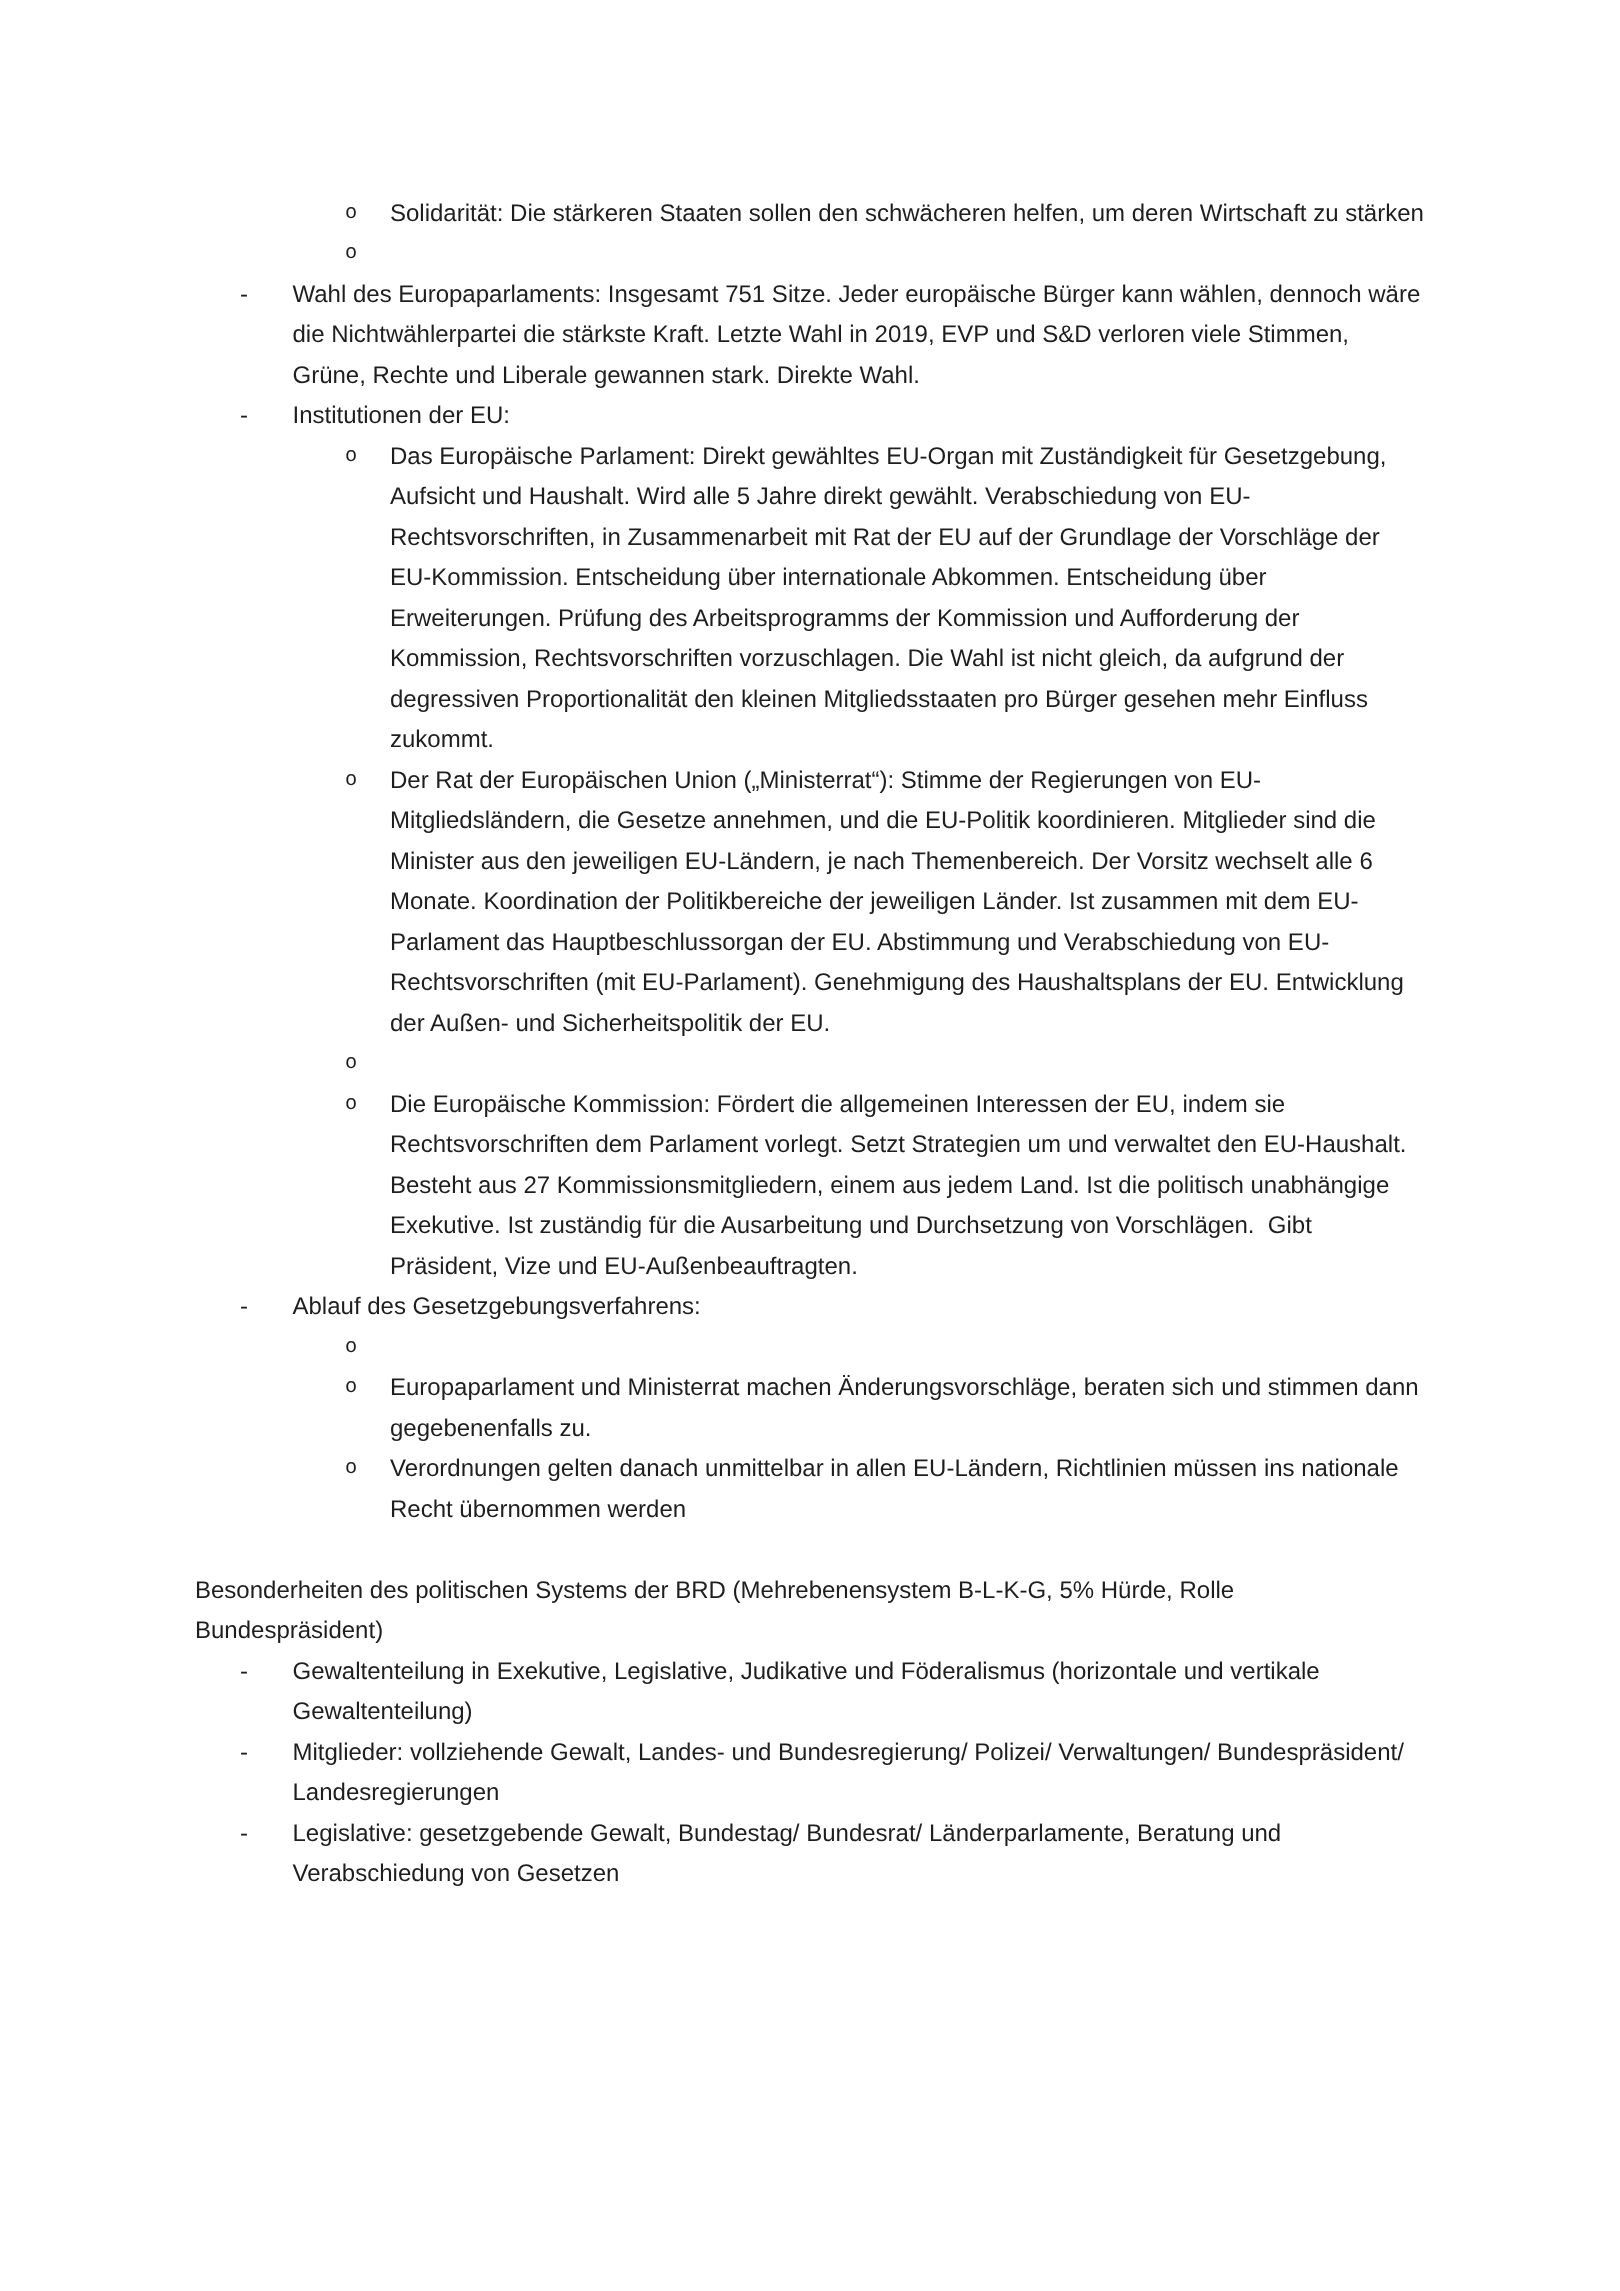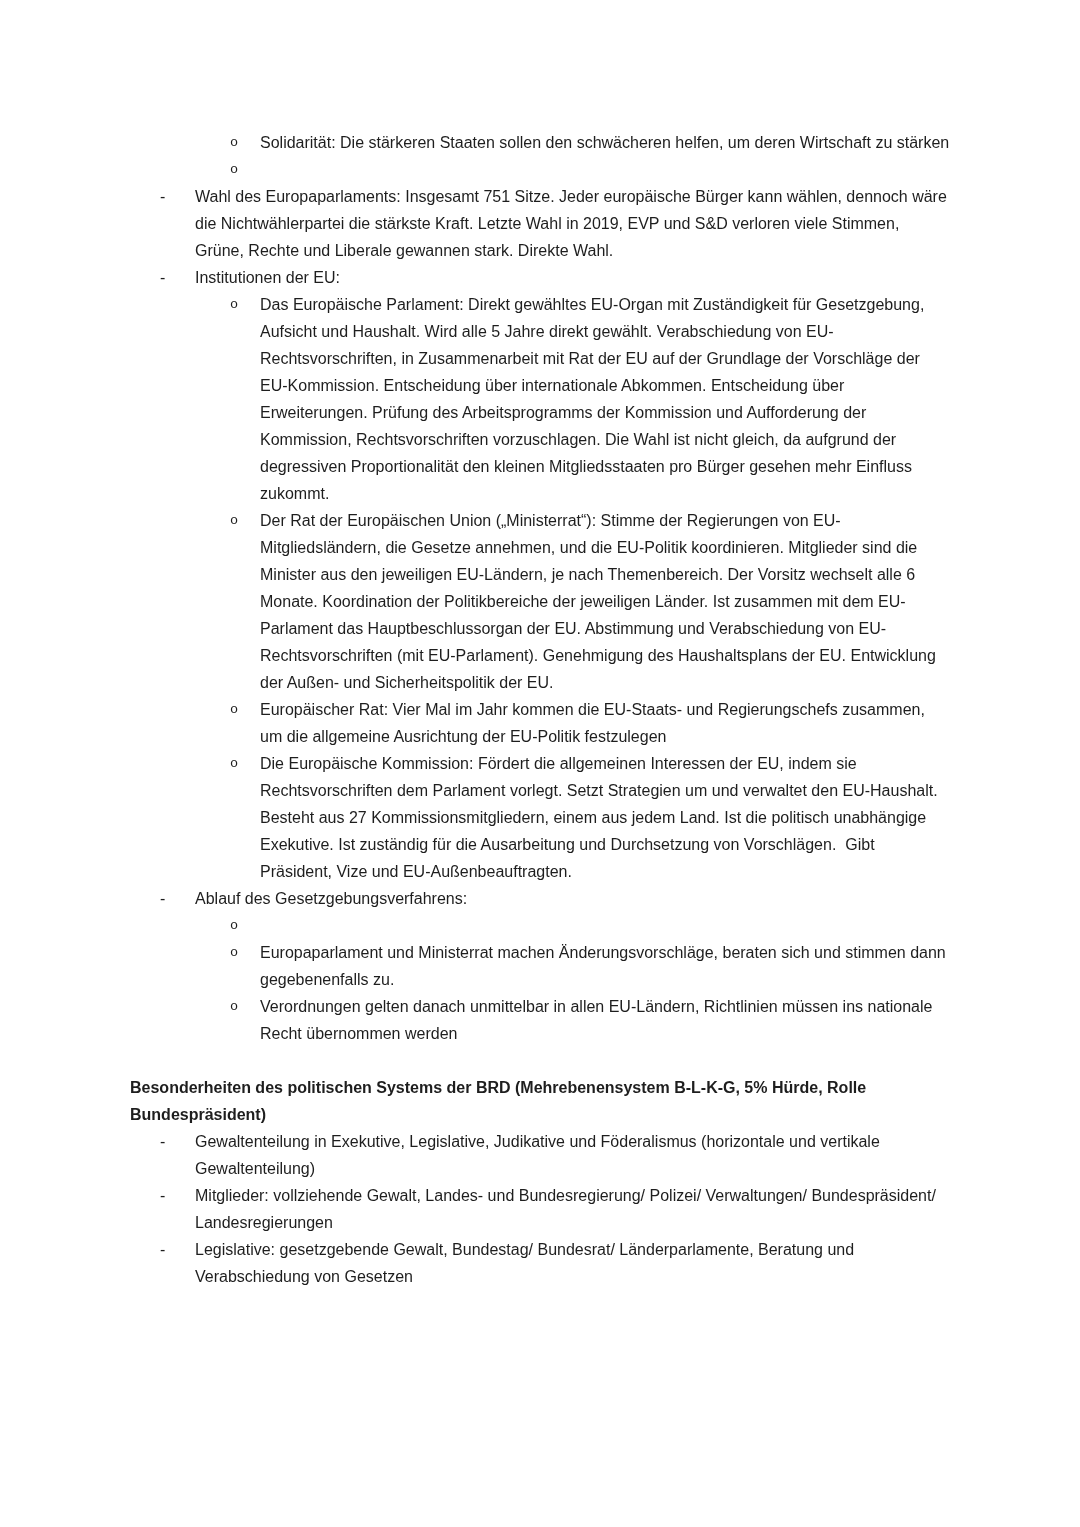--- a/index.html
+++ b/index.html
@@ -35,21 +35,21 @@
     width: 30px;
     font-family: "Liberation Mono", monospace;
     font-size: 13.5px;
   }
   .marker { flex: 0 0 auto; }
   .li-text {
     flex: 1 1 auto;
     white-space: pre-wrap;
   }
   .heading {
-    font-weight: 700;
+    font-weight: 400;
     margin: 27px 0 0 0;
     white-space: pre-wrap;
   }
   .u { text-underline-offset: 2px; }
 </style>
 </head>
 <body>
 
 <div class="page">
   <div>
@@ -71,21 +71,20 @@
       <div class="li level-2">
         <span class="marker">o</span>
         <span class="li-text"><span class="u">Das Europäische Parlament</span><span>: Direkt gewähltes EU-Organ mit Zuständigkeit für Gesetzgebung, Aufsicht und Haushalt. Wird alle 5 Jahre direkt gewählt. Verabschiedung von EU-Rechtsvorschriften, in Zusammenarbeit mit Rat der EU auf der Grundlage der Vorschläge der EU-Kommission. Entscheidung über internationale Abkommen. Entscheidung über Erweiterungen. Prüfung des Arbeitsprogramms der Kommission und Aufforderung der Kommission, Rechtsvorschriften vorzuschlagen. Die Wahl ist nicht gleich, da aufgrund der degressiven Proportionalität den kleinen Mitgliedsstaaten pro Bürger gesehen mehr Einfluss zukommt.</span></span>
       </div>
       <div class="li level-2">
         <span class="marker">o</span>
         <span class="li-text"><span class="u">Der Rat der Europäischen Union („Ministerrat“)</span><span>: Stimme der Regierungen von EU-Mitgliedsländern, die Gesetze annehmen, und die EU-Politik koordinieren. Mitglieder sind die Minister aus den jeweiligen EU-Ländern, je nach Themenbereich. Der Vorsitz wechselt alle 6 Monate. Koordination der Politikbereiche der jeweiligen Länder. Ist zusammen mit dem EU-Parlament das Hauptbeschlussorgan der EU. Abstimmung und Verabschiedung von EU-Rechtsvorschriften (mit EU-Parlament). Genehmigung des Haushaltsplans der EU. Entwicklung der Außen- und Sicherheitspolitik der EU.</span></span>
       </div>
       <div class="li level-2">
         <span class="marker">o</span>
-        <span class="li-text"><span class="u">Europäischer Rat</span><span>: Vier Mal im Jahr kommen die EU-Staats- und Regierungschefs zusammen, um die allgemeine Ausrichtung der EU-Politik festzulegen</span></span>
       </div>
       <div class="li level-2">
         <span class="marker">o</span>
         <span class="li-text"><span class="u">Die Europäische Kommission</span><span>: Fördert die allgemeinen Interessen der EU, indem sie Rechtsvorschriften dem Parlament vorlegt. Setzt Strategien um und verwaltet den EU-Haushalt. Besteht aus 27 Kommissionsmitgliedern, einem aus jedem Land. Ist die politisch unabhängige Exekutive. Ist zuständig für die Ausarbeitung und Durchsetzung von Vorschlägen.  Gibt Präsident, Vize und EU-Außenbeauftragten.</span></span>
       </div>
       <div class="li level-1">
         <span class="marker">-</span>
         <span class="li-text"><span>Ablauf des Gesetzgebungsverfahrens:</span></span>
       </div>
       <div class="li level-2">

